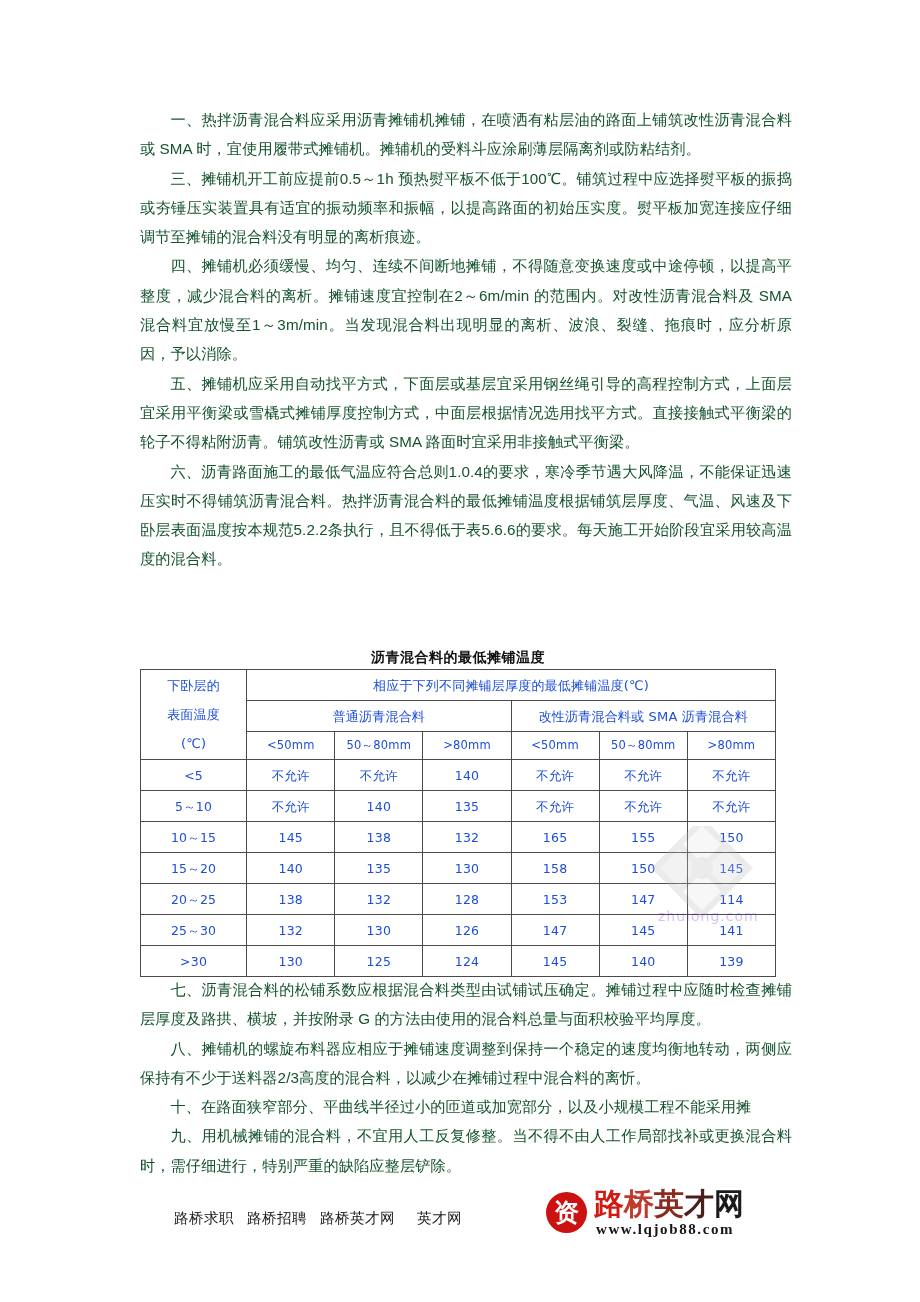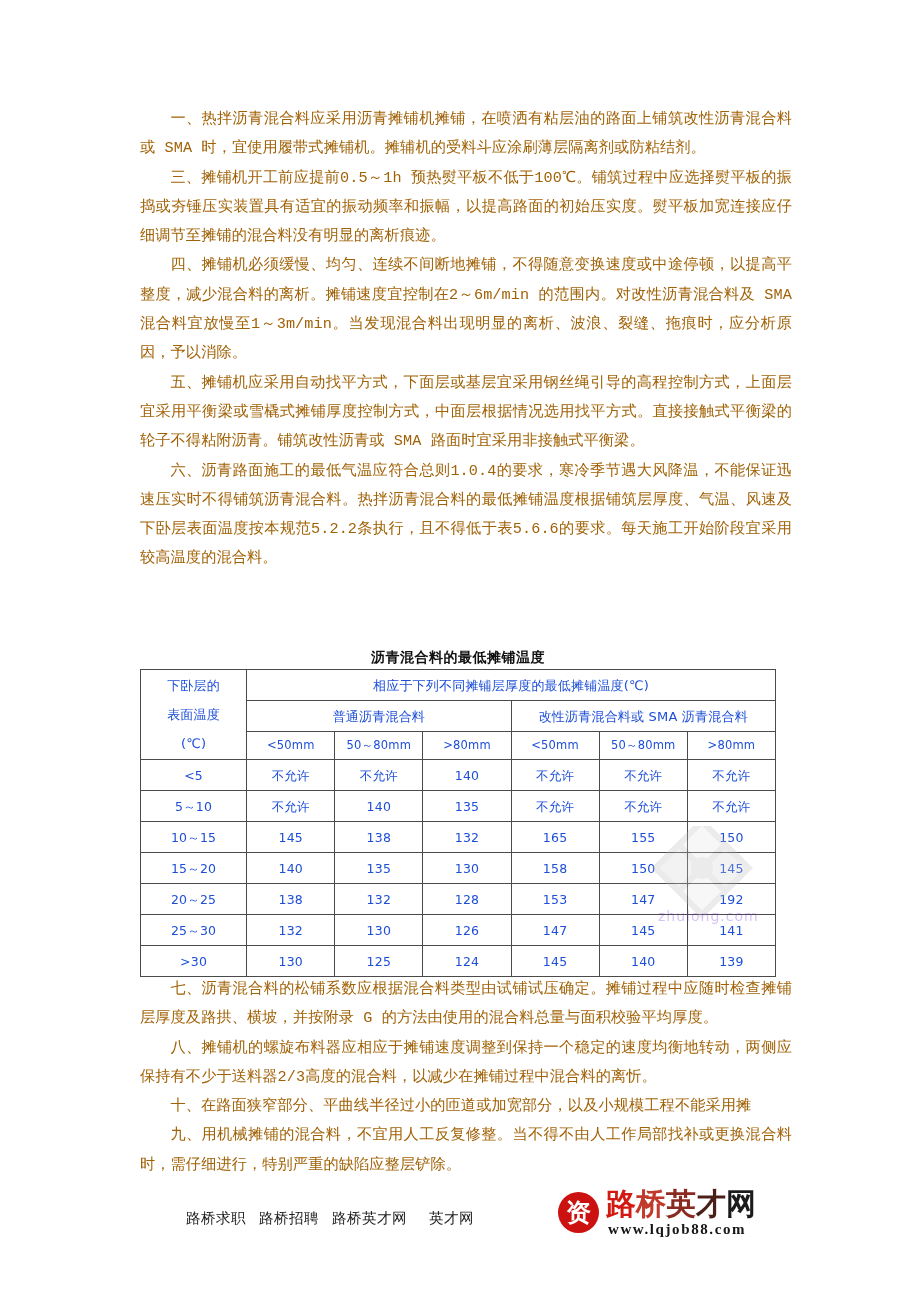--- a/index.html
+++ b/index.html
@@ -33,22 +33,22 @@
   }
 
   p.para {
     margin: 0 0 0 0;
     text-indent: 2em;
     font-size: 15.2px;
     line-height: 29.3px;
     text-align: justify;
     text-justify: inter-ideograph;
     letter-spacing: 0.1px;
-    color: #a16207;
-    font-family: Liberation Mono, monospace;
+    color: #14532d;
+    font-family: Liberation Sans, sans-serif;
   }
 
   
   .table-wrap {
     position: absolute;
     left: 140px;
     top: 648px;
     width: 636px;
   }
   .table-title {
@@ -116,21 +116,21 @@
     font-size: 14px;
     letter-spacing: 1px;
     color: #6d28d9;
     font-family: "DejaVu Sans", "Liberation Sans", sans-serif;
     white-space: nowrap;
   }
 
   
   .footer {
     position: absolute;
-    left: 12px;
+    left: 0;
     top: 1195px;
     width: 778px;
     height: 70px;
   }
   .footer-links {
     position: absolute;
     left: 174px;
     top: 14px;
     font-size: 14.5px;
     color: #1a1a1a;
@@ -272,21 +272,21 @@
           <td>150</td>
           <td>145</td>
         </tr>
         <tr class="body-row">
           <td class="firstcol">20～25</td>
           <td>138</td>
           <td>132</td>
           <td>128</td>
           <td>153</td>
           <td>147</td>
-          <td>192</td>
+          <td>114</td>
         </tr>
         <tr class="body-row">
           <td class="firstcol">25～30</td>
           <td>132</td>
           <td>130</td>
           <td>126</td>
           <td>147</td>
           <td>145</td>
           <td>141</td>
         </tr>

